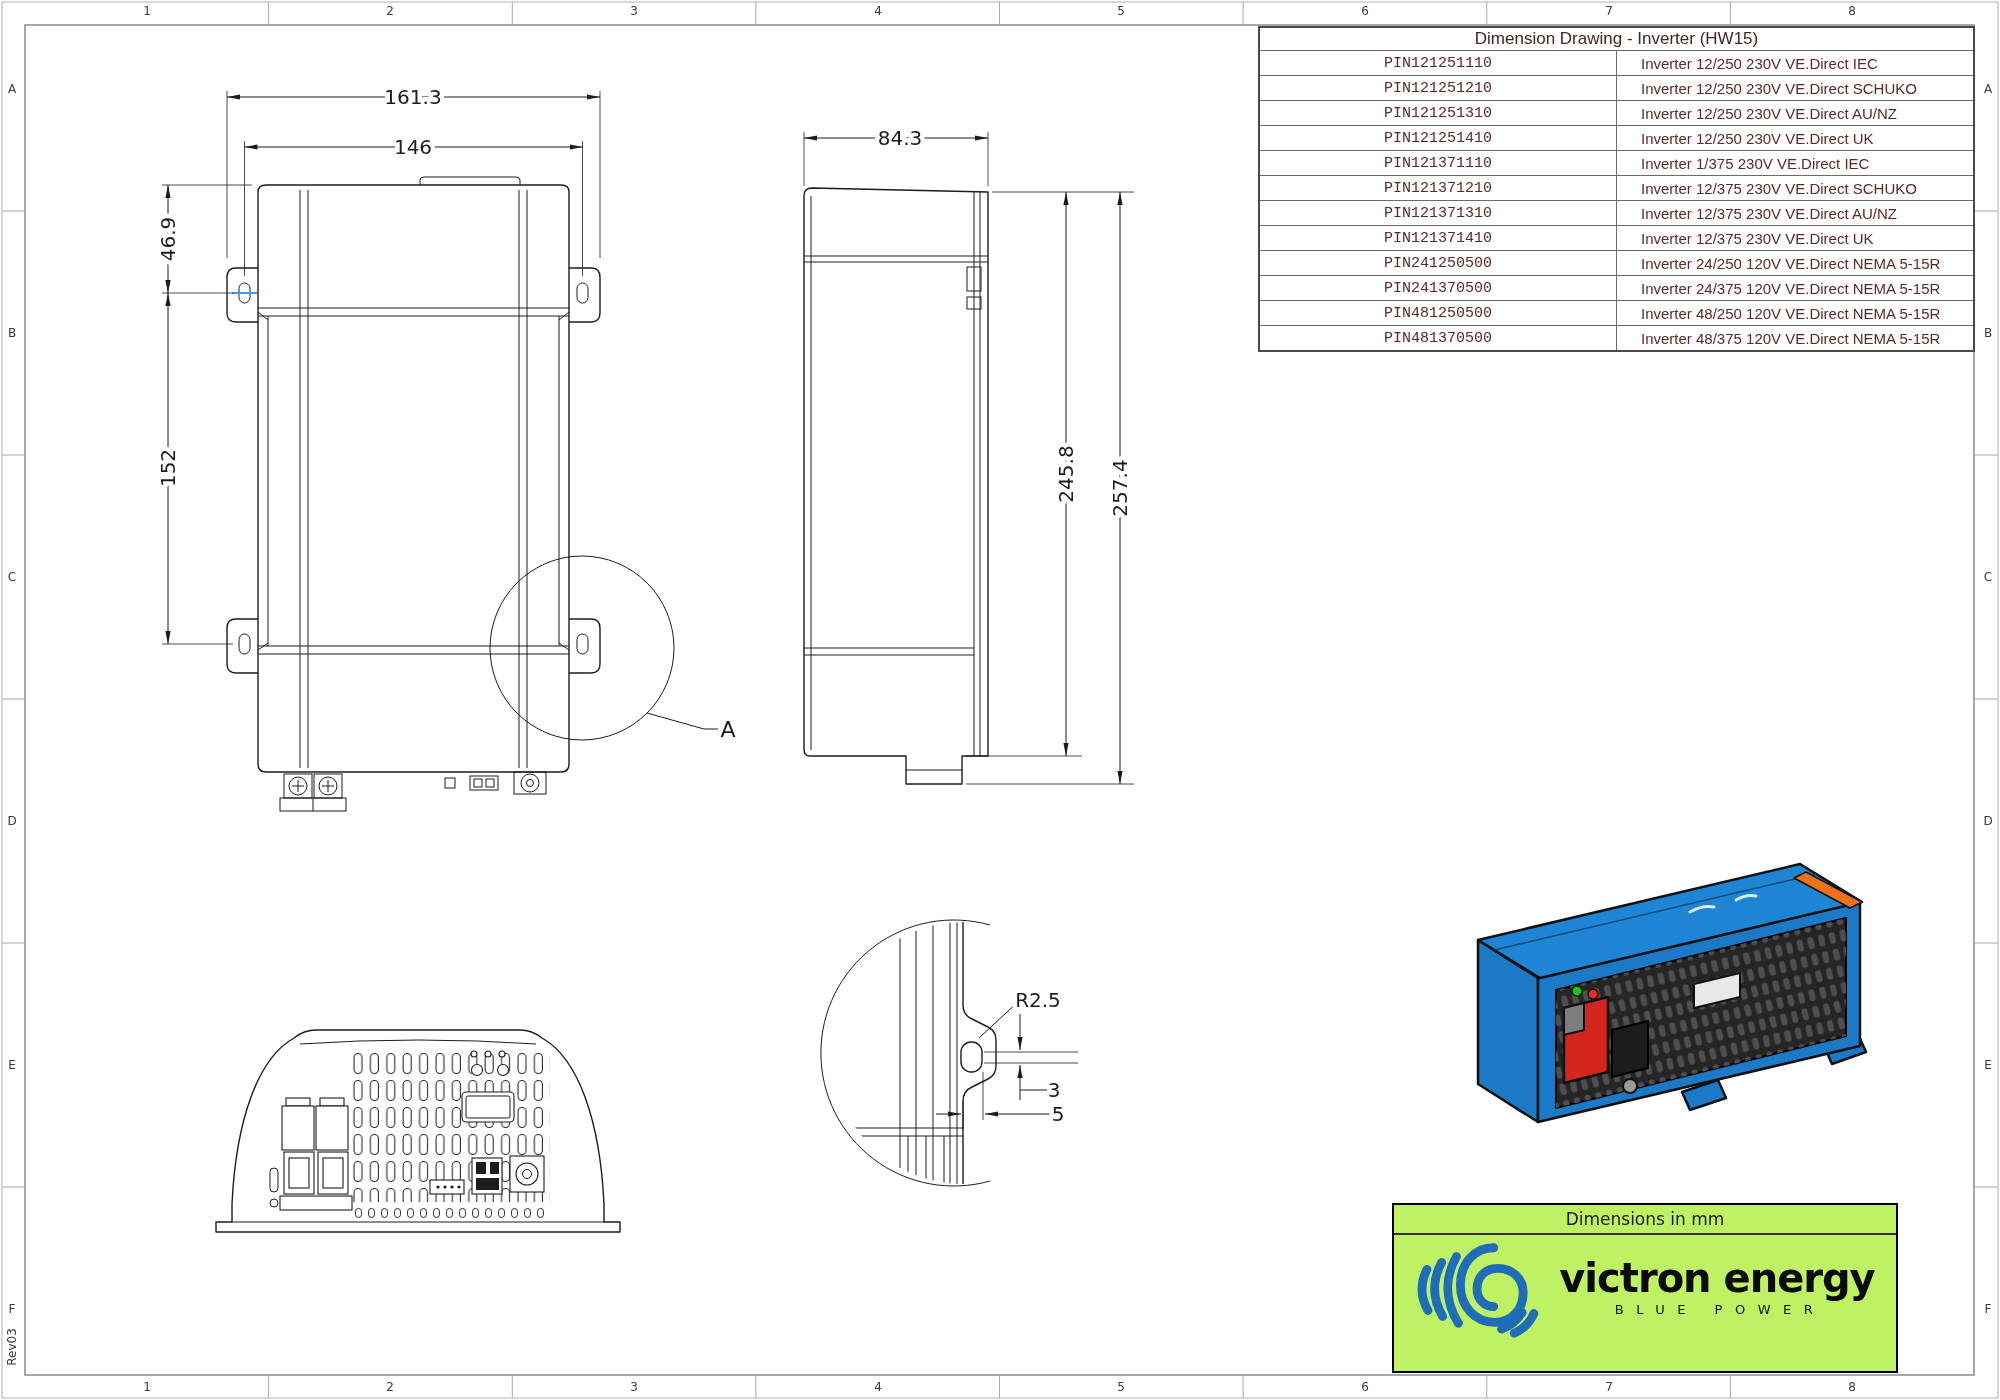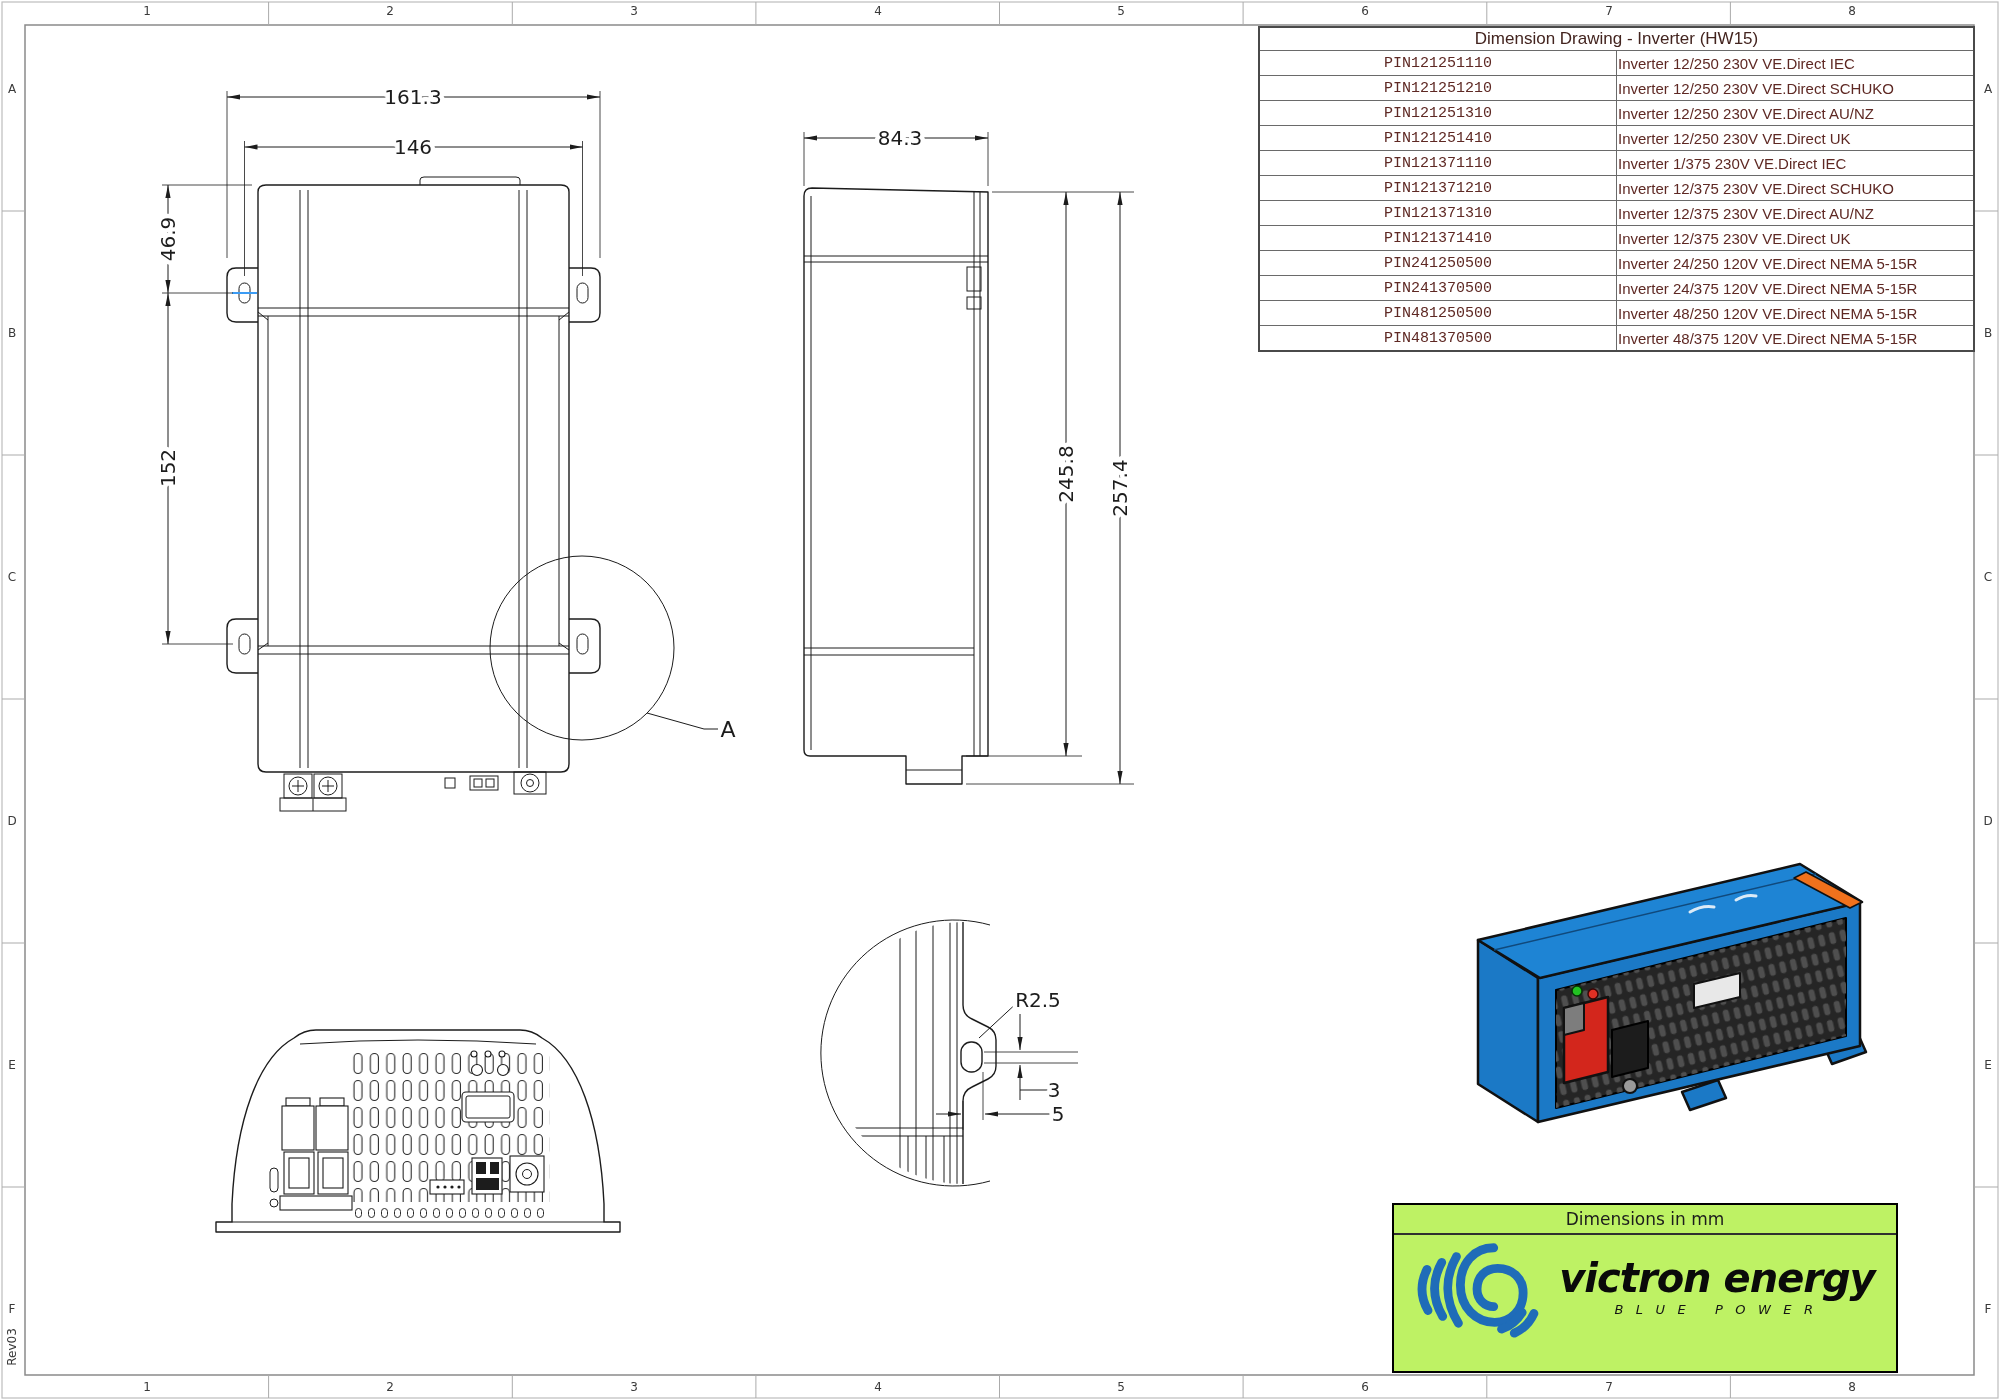--- a/index.html
+++ b/index.html
@@ -15,38 +15,38 @@
   .frameln{stroke:#9a9a9a;stroke-width:1.2;fill:none;}
   .tick{stroke:#ababab;stroke-width:1;}
   text.dim{font-family:"DejaVu Sans",sans-serif;font-size:20px;fill:#1c1c1c;
            text-anchor:middle;paint-order:stroke;stroke:#ffffff;stroke-width:9px;
            stroke-linejoin:round;}
   text.dlab{font-size:22px;}
   
   .ptable{position:absolute;left:1258px;top:26px;width:717px;}
   .ptable table{width:100%;border-collapse:collapse;table-layout:fixed;
     font-family:"Liberation Sans",sans-serif;font-size:15px;color:#5e2823;}
-  .ptable td{border:1px solid #6a6a6a;height:24px;padding:0 1px;white-space:nowrap;
+  .ptable td{border:1px solid #6a6a6a;height:24px;padding:0 24px;white-space:nowrap;
     overflow:hidden;}
   .ptable table{border:2px solid #4a4a4a;}
   .ptable .c-pin{width:219px;text-align:center;font-family:Liberation Mono, monospace;}
   .ptable .c-desc{text-align:left;}
   .ptable .t-title td{font-size:17px;color:#43241f;text-align:center;height:22px;}
   
   .glabel{position:absolute;font-size:12px;color:#3a3a3a;
     font-family:"DejaVu Sans",sans-serif;text-align:center;}
   .rev{position:absolute;left:-11px;top:1340px;width:46px;height:14px;
     transform:rotate(-90deg);font-size:12px;color:#3a3a3a;text-align:center;}
   
   .tblock{position:absolute;left:1392px;top:1203px;width:506px;height:170px;
     border:2px solid #000000;background:#bef264;box-sizing:border-box;}
   .tb-head{height:28px;border-bottom:2px solid #2f2f2f;display:flex;
     align-items:center;justify-content:center;font-size:17px;color:#1c1c1c;}
   .tb-body{display:flex;align-items:center;justify-content:center;gap:16px;
-    height:104px;font-style:italic;}
+    height:104px;}
   .vlogo{width:128px;height:102px;flex:0 0 auto;}
   .vbrand{font-weight:bold;font-size:40px;letter-spacing:-1px;color:#0a0a0a;
     line-height:1;}
   .vtag{font-size:13px;letter-spacing:12.5px;color:#141414;margin-top:4px;
     padding-left:6px;text-align:center;}
 </style>
 </head>
 <body>
 
 <div class="sheet">

